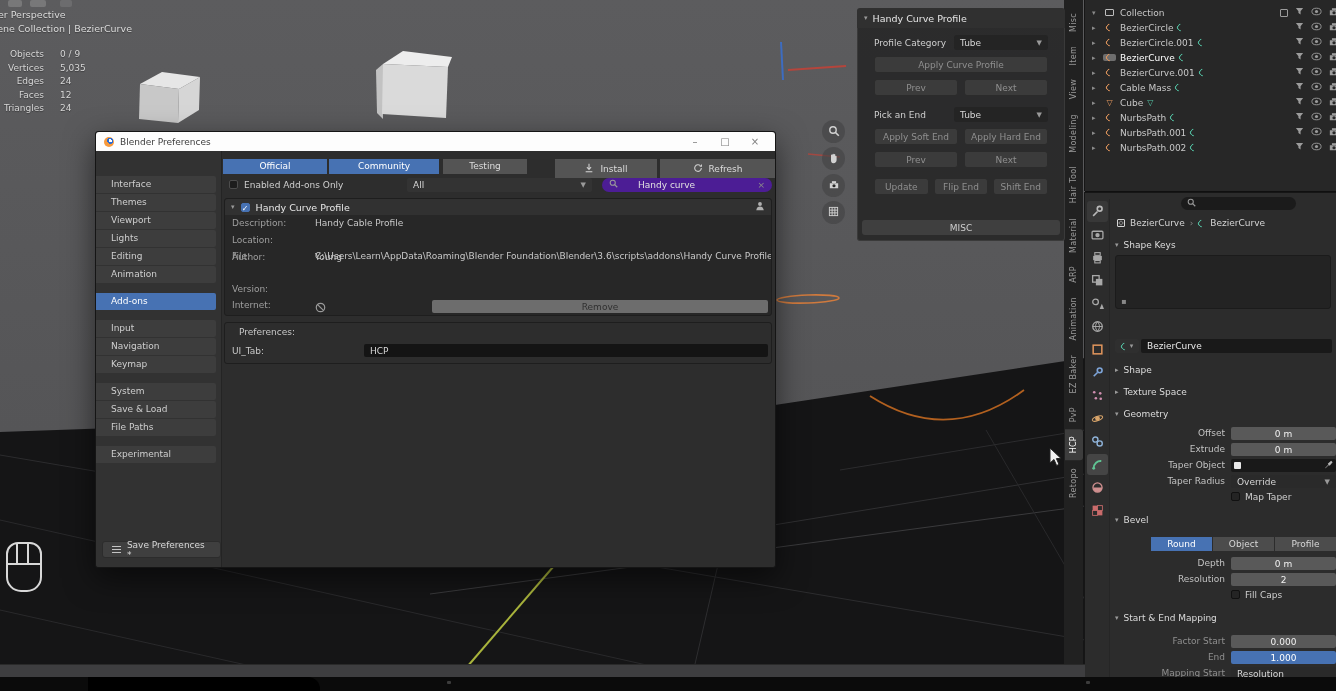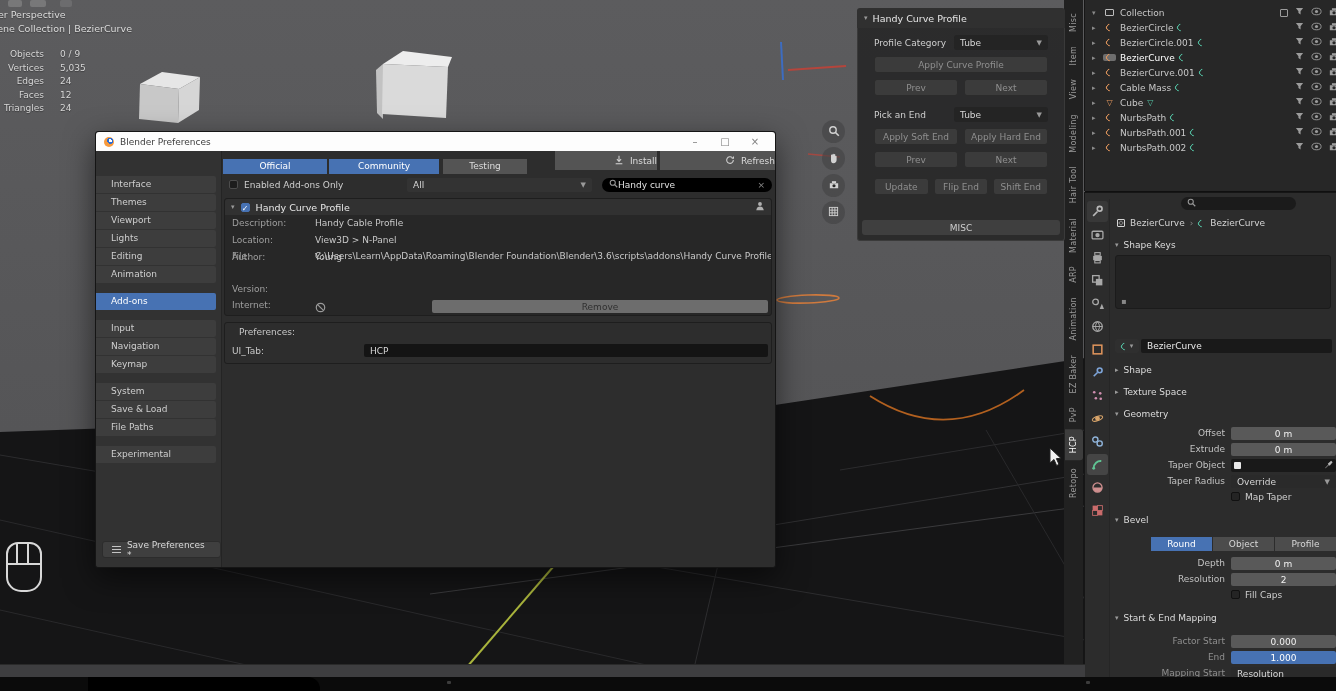--- a/index.html
+++ b/index.html
@@ -62,29 +62,29 @@
              background:#3d3d3d;border-radius:0 2px 2px 0}
   .side-item.sel{background:#4772b3;color:#fff}
   .side-gap{margin-top:10px}
   #save-prefs{position:absolute;left:6px;bottom:9px;height:17px;background:#3f3f3f;border:1px solid #2c2c2c;
               border-radius:3px;display:flex;align-items:center;gap:6px;padding:0 9px;color:#d8d8d8}
   .burger{width:9px;height:7px;border-top:1.5px solid #c4c4c4;border-bottom:1.5px solid #c4c4c4;position:relative}
   .burger:after{content:"";position:absolute;left:0;right:0;top:1.6px;border-top:1.5px solid #c4c4c4}
   #prefs-main{position:absolute;left:127px;top:19px;right:0;bottom:0;overflow:hidden}
   .ptab{position:absolute;top:8px;height:15px;line-height:15px;text-align:center;background:#545454;color:#dcdcdc}
   .ptab.blue{background:#4772b3;color:#fff}
-  .pbtn-top{position:absolute;top:0;height:19px;background:#545454;color:#dcdcdc;display:flex;
-            align-items:center;justify-content:flex-end;gap:6px}
+  .pbtn-top{position:absolute;top:8px;height:19px;background:#545454;color:#dcdcdc;display:flex;
+            align-items:center;justify-content:center;gap:6px}
   #filter-row{position:absolute;left:0;right:0;top:26px;height:15px;display:flex;align-items:center}
   .chk{width:9px;height:9px;background:#1d1d1d;border:1px solid #4d4d4d;border-radius:2px}
   .chk.on{background:#4772b3;border-color:#4772b3;color:#fff;font-size:8px;line-height:9px;text-align:center}
   #all-drop{position:absolute;left:184px;width:185px;height:14px;background:#333;border-radius:2px;
             display:flex;align-items:center;padding:0 6px;color:#d5d5d5}
-  #addon-search{position:absolute;left:379px;width:170px;height:14px;background:#000000;border-radius:8px;
-            display:flex;align-items:center;gap:0;padding:0 7px;color:#e0e0e0}
+  #addon-search{position:absolute;left:379px;width:170px;height:14px;background:#4c1d95;border-radius:8px;
+            display:flex;align-items:center;gap:20px;padding:0 7px;color:#e0e0e0}
   #addon-card{position:absolute;left:1px;top:47px;width:548px;height:118px;background:#272727;
               border:1px solid #1e1e1e;border-radius:3px}
   #addon-head{height:16px;display:flex;align-items:center;gap:6px;padding:0 6px;background:#313131;
               border-radius:3px 3px 0 0;color:#e8e8e8;font-size:9.5px}
   .afield{position:absolute;left:0;right:0;height:15px;display:flex}
   .afield .al{width:90px;padding-left:7px;color:#9f9f9f}
   .afield .av{flex:1;color:#c9c9c9;white-space:nowrap;overflow:hidden}
   #remove-btn{position:absolute;left:101px;right:3px;top:0;height:13px;background:#6d6d6d;border-radius:2px;
               display:flex;align-items:center;justify-content:center;color:#303030}
   #addon-prefs-box{position:absolute;left:1px;top:171px;width:548px;height:42px;background:#2d2d2d;
@@ -403,21 +403,20 @@
                 <path d="M1.5 11c.5-3 2.3-4.3 4.5-4.3S10 8 10.5 11Z" fill="#b0b0b0"></path>
               </svg></span>
         </div>
         <div id="addon-fields">
             <div class="afield" style="top: 19px;">
               <span class="al">Description:</span>
               <span class="av">Handy Cable Profile</span>
             </div>
             <div class="afield" style="top: 35.5px;">
               <span class="al">Location:</span>
-              <span class="av">View3D &gt; N-Panel</span>
             </div>
             <div class="afield" style="top: 52px;">
               <span class="al">File:</span>
               <span class="av">C:\Users\Learn\AppData\Roaming\Blender Foundation\Blender\3.6\scripts\addons\Handy Curve Profile\__ini...</span>
             </div>
             <div class="afield" style="top: 53px;">
               <span class="al">Author:</span>
               <span class="av">Young</span>
             </div>
             <div class="afield" style="top: 85px;">

